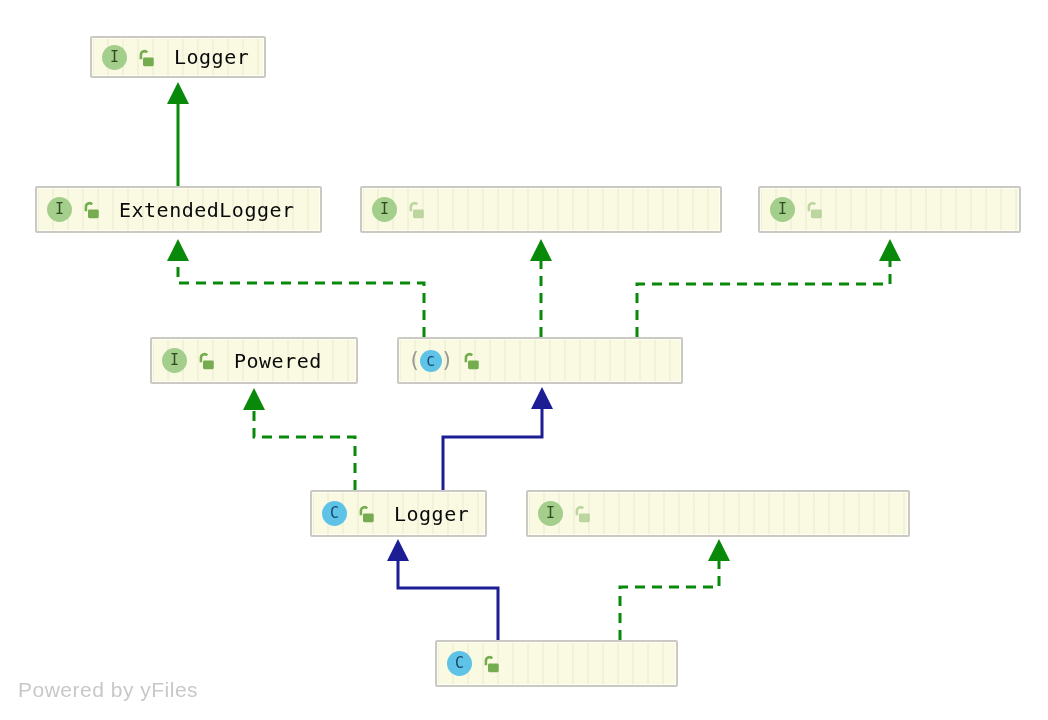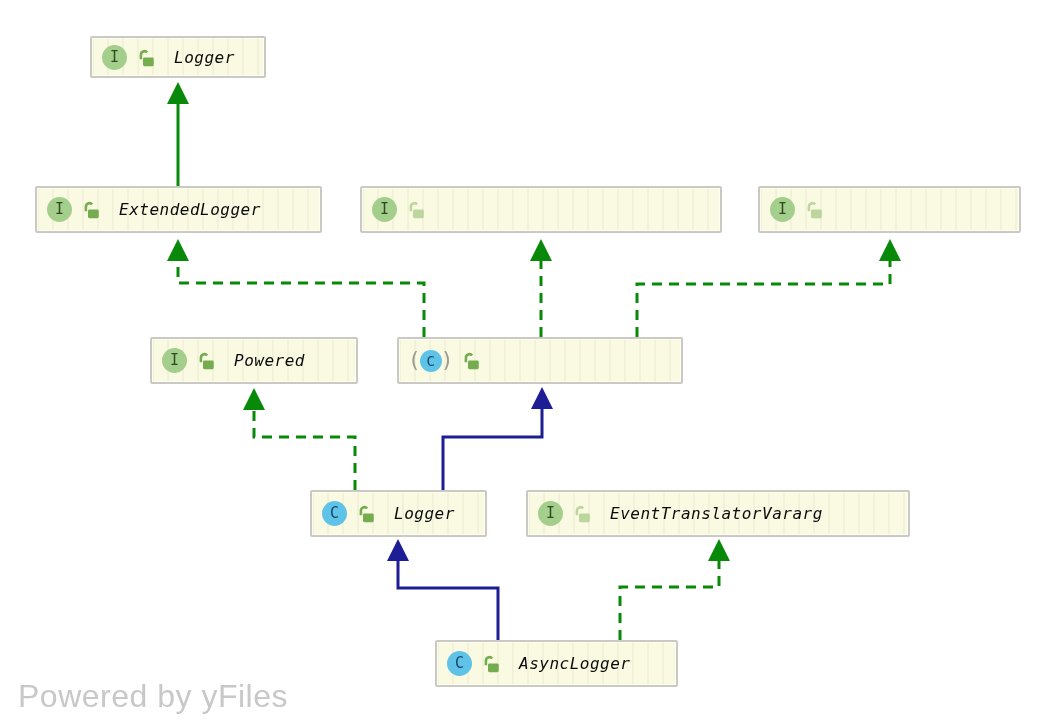--- a/index.html
+++ b/index.html
@@ -39,27 +39,27 @@
   .abadge{flex:none;display:inline-flex;align-items:center;margin-right:9px;}
   .abadge .badge{width:22px;height:22px;margin:0;font-size:14px;}
   .paren{color:#9a9a94;font-size:21px;line-height:1;margin:0 -1px;}
 
   .lock{flex:none;width:21px;height:21px;margin-right:17px;display:inline-flex;}
   .lock svg .shackle{stroke:#74AC4F;}
   .lock svg .body{fill:#74AC4F;}
   .lock.faded{opacity:0.45;}
 
   .label{
-    font-size:16px;color:#0a0a0a;white-space:nowrap;letter-spacing:0.5px;font-style:italic;
+    font-size:20px;color:#0a0a0a;white-space:nowrap;letter-spacing:0.5px;
   }
 
   .watermark{
     position:absolute;left:18px;top:678px;
     font-family:"Liberation Sans","DejaVu Sans",sans-serif;
-    font-size:32px;color:#C8C8C8;letter-spacing:0.5px;
+    font-size:21px;color:#C8C8C8;letter-spacing:0.5px;
   }
 </style>
 </head>
 <body>
 
 <div class="canvas">
 
   <svg class="edges" width="1048" height="720" viewBox="0 0 1048 720">
       <g>
         <path d="M178,186 L178,104" fill="none" stroke="#098909" stroke-width="3"></path>
@@ -174,28 +174,26 @@
   </div>
 
   <div class="node n7">
     <span class="badge iface">I</span>
     <span class="lock faded">
       <svg viewBox="0 0 18 18" width="21" height="21">
           <path class="shackle" d="M4.2,10.5 V6.8 A3.1,3.1 0 0 1 9.6,4.6" fill="none" stroke-width="2.2"></path>
           <rect class="body" x="6" y="9" width="9.2" height="7.4" rx="1.2"></rect>
         </svg>
     </span>
-    <span class="label">EventTranslatorVararg</span>
   </div>
 
   <div class="node n8">
     <span class="badge cls">C</span>
     <span class="lock">
       <svg viewBox="0 0 18 18" width="21" height="21">
           <path class="shackle" d="M4.2,10.5 V6.8 A3.1,3.1 0 0 1 9.6,4.6" fill="none" stroke-width="2.2"></path>
           <rect class="body" x="6" y="9" width="9.2" height="7.4" rx="1.2"></rect>
         </svg>
     </span>
-    <span class="label">AsyncLogger</span>
   </div>
 
   <div class="watermark">Powered by yFiles</div>
 </div>
 
 </body></html>

